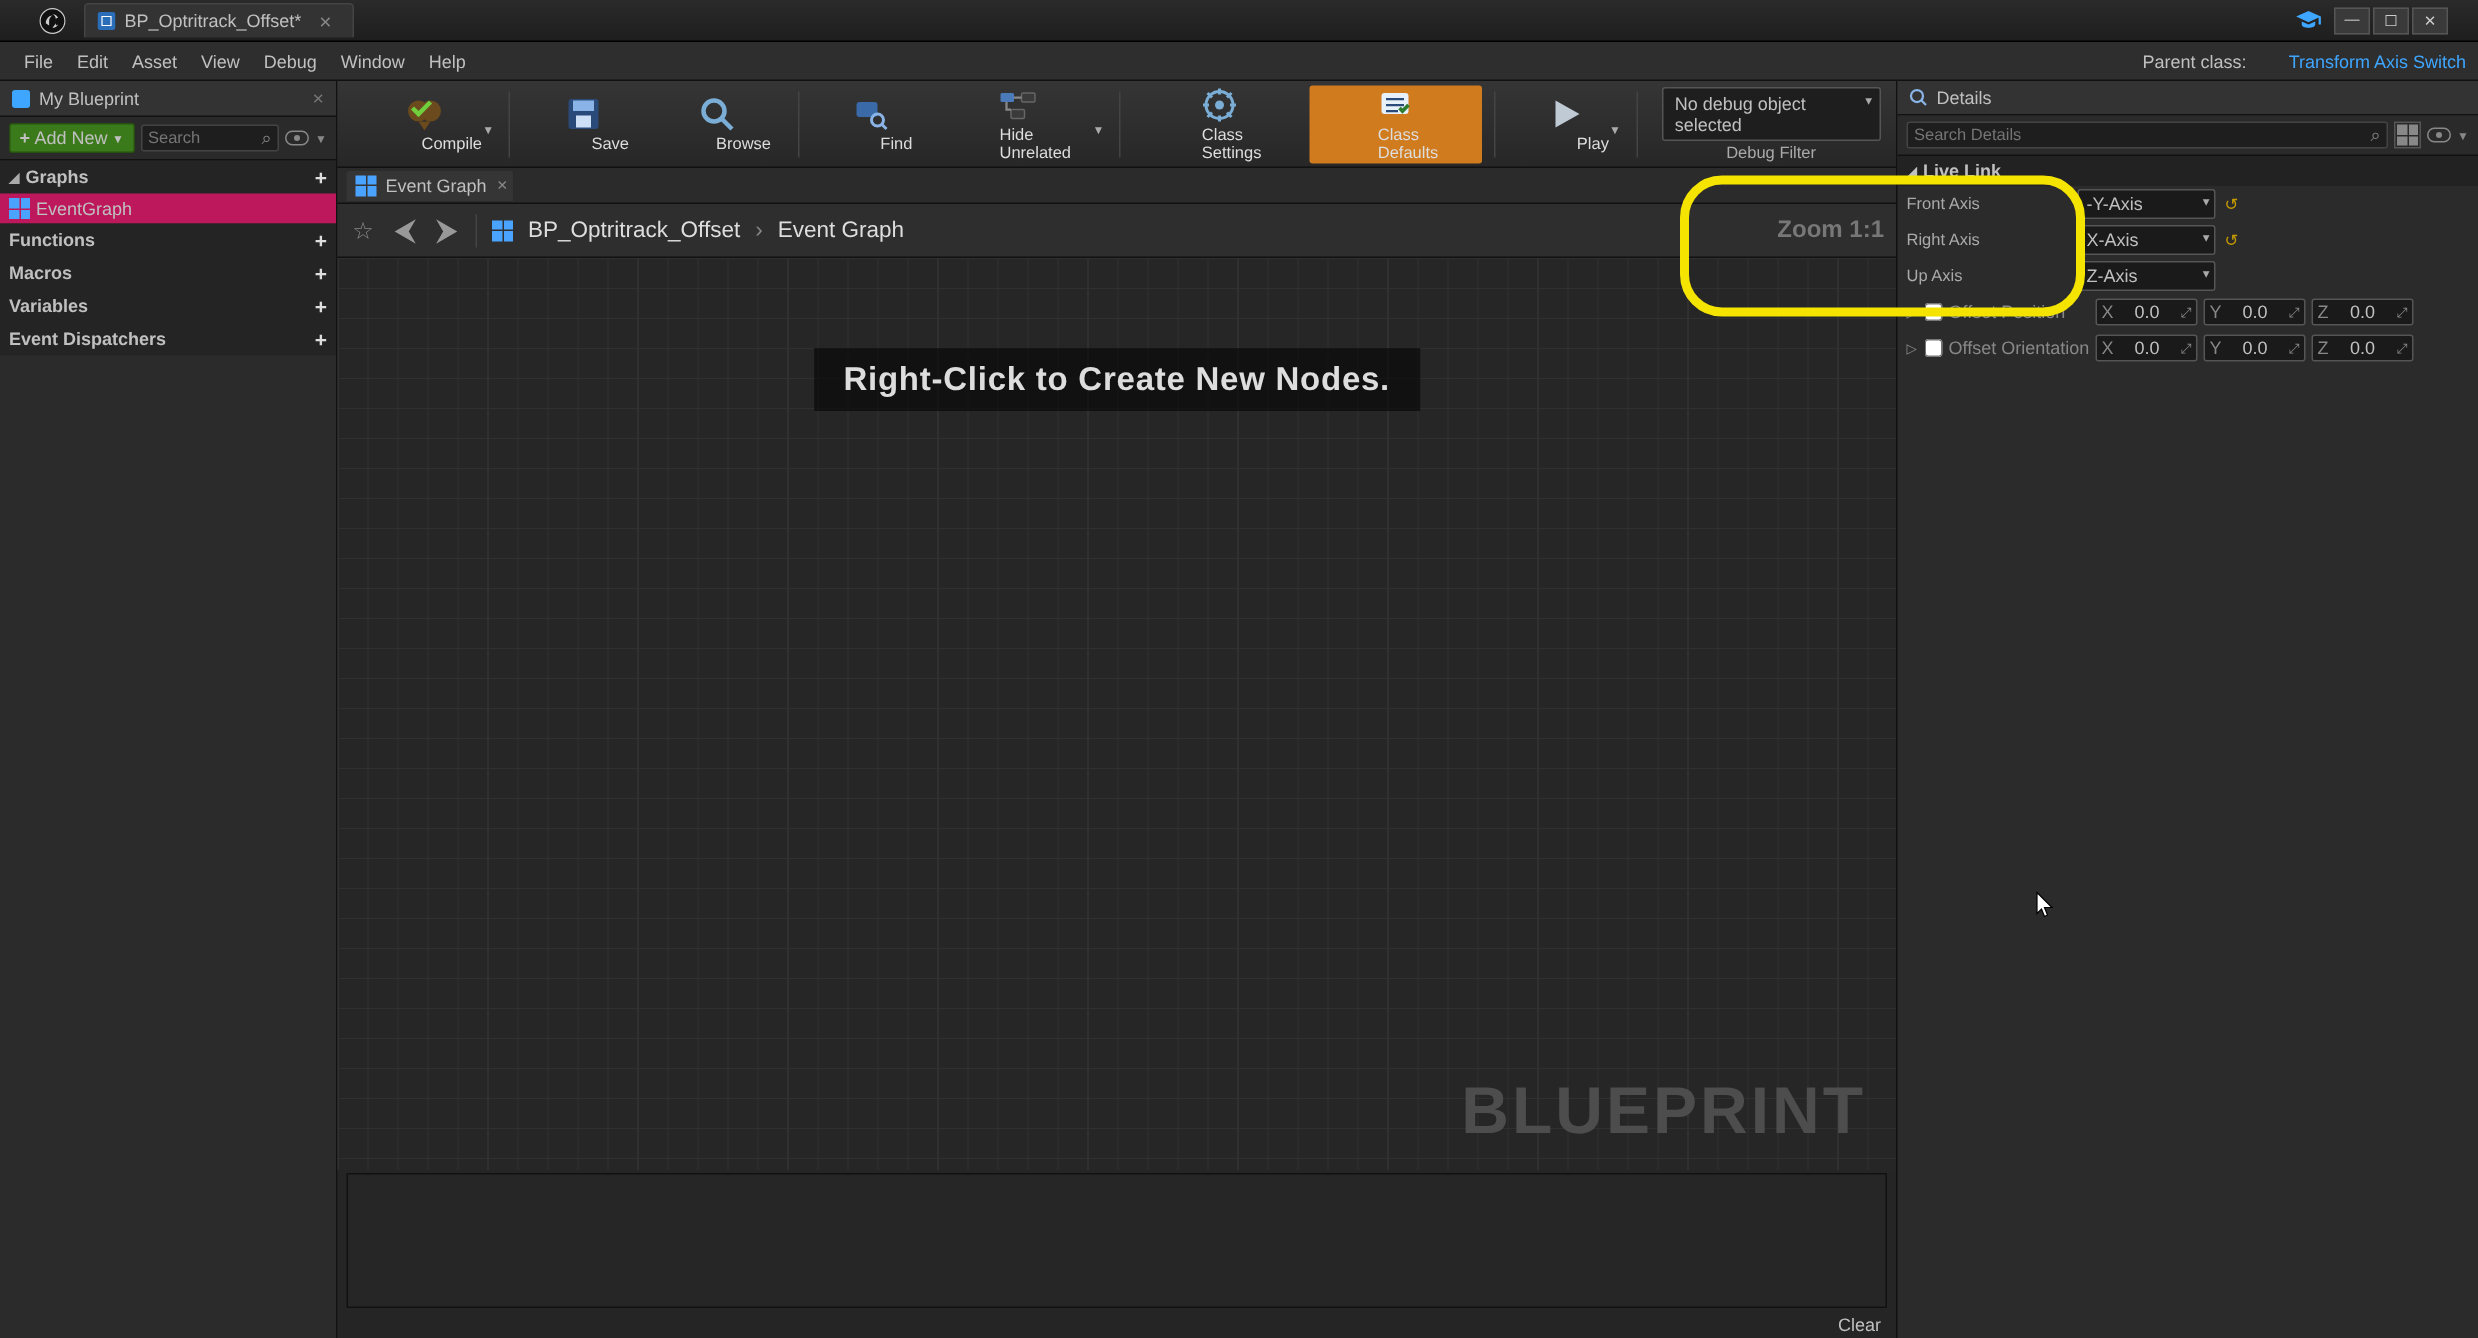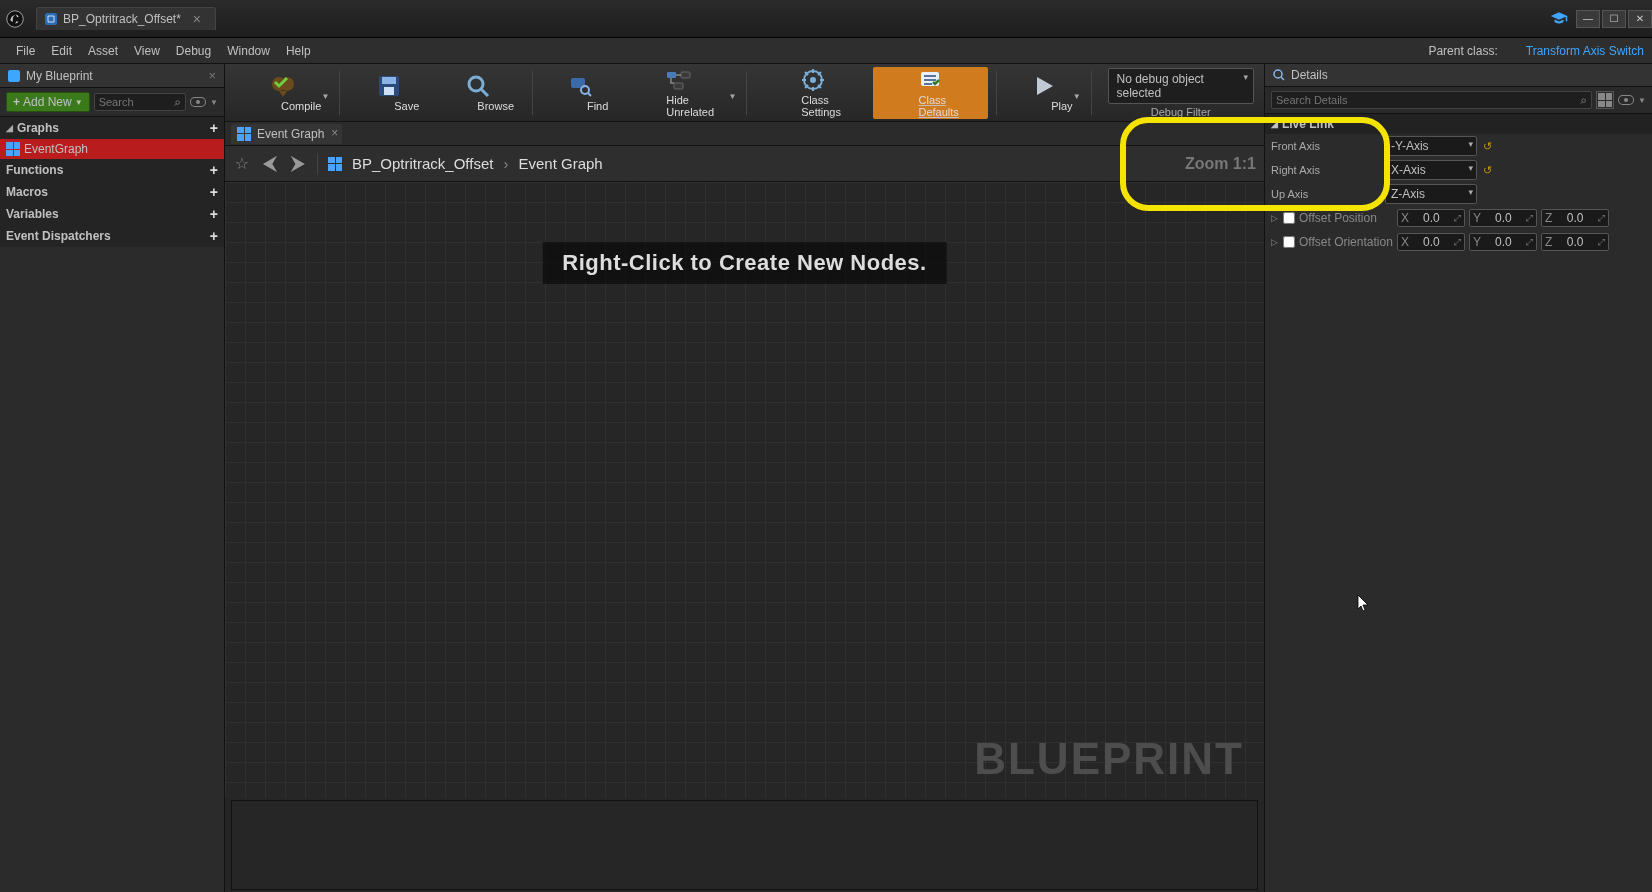--- a/index.html
+++ b/index.html
@@ -1,17 +1,17 @@
 <!DOCTYPE html>
 <html><head>
 <meta charset="utf-8">
 <style>
 * { margin: 0; padding: 0; box-sizing: border-box; font-family: "Segoe UI", Tahoma, sans-serif; font-size: 12px; color: #c0c0c0; user-select: none; }
 body { background: #1a1a1a; width: 1652px; height: 892px; overflow: hidden; display: flex; flex-direction: column; }
-.titlebar { height: 38px; background: linear-gradient(#2a2a2a,#1e1e1e); display: flex; align-items: center; padding: 0 0; border-bottom: 1px solid #000; }
+.titlebar { height: 28px; background: linear-gradient(#2a2a2a,#1e1e1e); display: flex; align-items: center; padding: 0 20px; border-bottom: 1px solid #000; }
 .ue-logo { width: 18px; height: 18px; margin: 0 6px; }
 .tab { background: #333; border: 1px solid #444; border-bottom: none; padding: 3px 14px 3px 8px; border-radius: 3px 3px 0 0; display: flex; align-items: center; gap: 6px; margin-left: 6px; }
 .tab-close { font-size: 14px; color: #888; margin-left: 6px; cursor: pointer; }
 .titlebar-right { margin-left: auto; display: flex; align-items: center; gap: 2px; }
 .win-btn { width: 24px; height: 18px; background: #3a3a3a; border: 1px solid #555; display: flex; align-items: center; justify-content: center; font-size: 10px; color: #ccc; }
 .cap-icon { width: 18px; height: 18px; margin-right: 6px; }
 .menubar { height: 26px; background: #2e2e2e; display: flex; align-items: center; padding: 0 8px; border-bottom: 1px solid #111; }
 .menu-item { padding: 0 8px; line-height: 26px; }
 .menubar-right { margin-left: auto; display: flex; align-items: center; gap: 4px; font-size: 11px; }
 .parent-link { color: #3ea6ff; margin-left: 24px; }
@@ -29,25 +29,25 @@
 .search-box .mag { color: #888; font-size: 12px; }
 .eye-icon { width: 16px; height: 10px; border: 1px solid #888; border-radius: 60% / 100%; position: relative; }
 .eye-icon::after { content:""; position:absolute; width:4px; height:4px; background:#888; border-radius:50%; top:2px; left:5px; }
 .caret-sm { font-size: 8px; color: #888; }
 .tree { flex: 1; overflow: auto; }
 .tree-row { display: flex; align-items: center; padding: 3px 6px; justify-content: space-between; }
 .tree-row.header { background: #242424; font-weight: bold; }
 .tree-row .lbl { display: flex; align-items: center; gap: 4px; }
 .tree-row .tri { font-size: 9px; color: #aaa; }
 .tree-row .plus-end { color: #ddd; font-size: 14px; font-weight: bold; }
-.tree-row.child { background: #b91c1c; }
+.tree-row.child { background: #be185d; }
 .center-panel { flex: 1; display: flex; flex-direction: column; background: #252525; }
 .toolbar-big { height: 58px; background: linear-gradient(#353535,#272727); display: flex; align-items: center; padding: 0 10px; gap: 2px; border-bottom: 1px solid #111; }
 .tbtn { display: flex; flex-direction: column; align-items: center; justify-content: center; padding: 2px 10px; gap: 2px; border-radius: 2px; height: 52px; position: relative; }
-.tbtn.active { background: #d07b1e; text-decoration: underline; }
+.tbtn.active { background: #d07b1e; }
 .tbtn .ticon { width: 28px; height: 24px; display:flex; align-items:center; justify-content:center; }
 .tbtn .tcaret { position:absolute; right:2px; bottom:18px; font-size:8px; color:#aaa; }
 .tbtn span.lbl { font-size: 11px; color: #ddd; margin-left: 36px; }
 .tsep { width: 1px; height: 44px; background: #444; margin: 0 6px; }
 .debug-col { display:flex; flex-direction:column; align-items:center; gap:2px; margin-left:8px; }
 .debug-select { background:#1e1e1e; border:1px solid #555; padding:3px 18px 3px 8px; border-radius:2px; font-size:11px; position:relative; }
 .debug-select::after { content:"▾"; position:absolute; right:5px; top:3px; font-size:9px; color:#aaa; }
 .graph-tabs { background:#2b2b2b; display:flex; align-items:center; padding:0 6px; height:24px; border-bottom:1px solid #111; }
 .graph-tab { background:#353535; padding:3px 18px 3px 6px; display:flex; align-items:center; gap:6px; border-radius:2px 2px 0 0; position:relative; }
 .graph-tab .x { position:absolute; right:4px; top:2px; font-size:12px; color:#888; }
@@ -329,20 +329,23 @@
       <span class="crumb-right">Zoom 1:1</span>
     </div>
 
     <div class="graph-canvas">
       <div class="grid"></div>
       <div class="canvas-msg">Right-Click to Create New Nodes.</div>
       <div class="canvas-brand">BLUEPRINT</div>
     </div>
 
     <div class="compiler-body"></div>
+    <div class="compiler-footer">
+      <span>Clear</span>
+    </div>
   </div>
 
   <div class="right-panel">
     <div class="panel-tab">
       <svg class="small-icon" viewBox="0 0 12 12">
           <circle cx="5" cy="5" r="4" fill="none" stroke="#8ab4e8" stroke-width="1.5"></circle>
           <line x1="8" y1="8" x2="11" y2="11" stroke="#8ab4e8" stroke-width="1.5"></line>
         </svg>
       <span>Details</span>
     </div>

